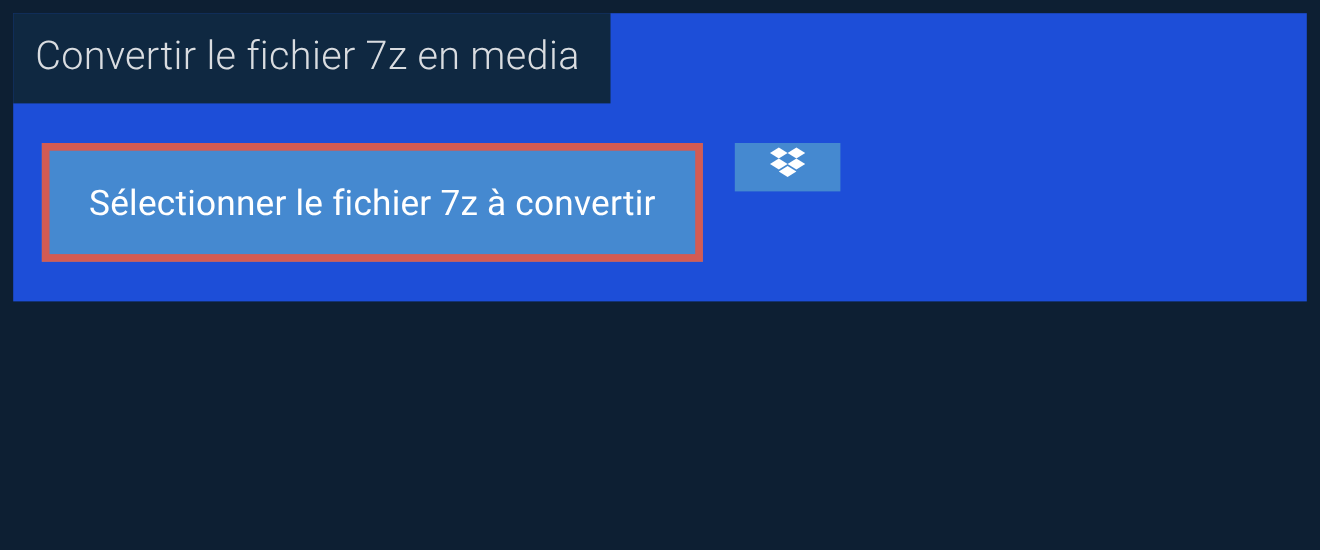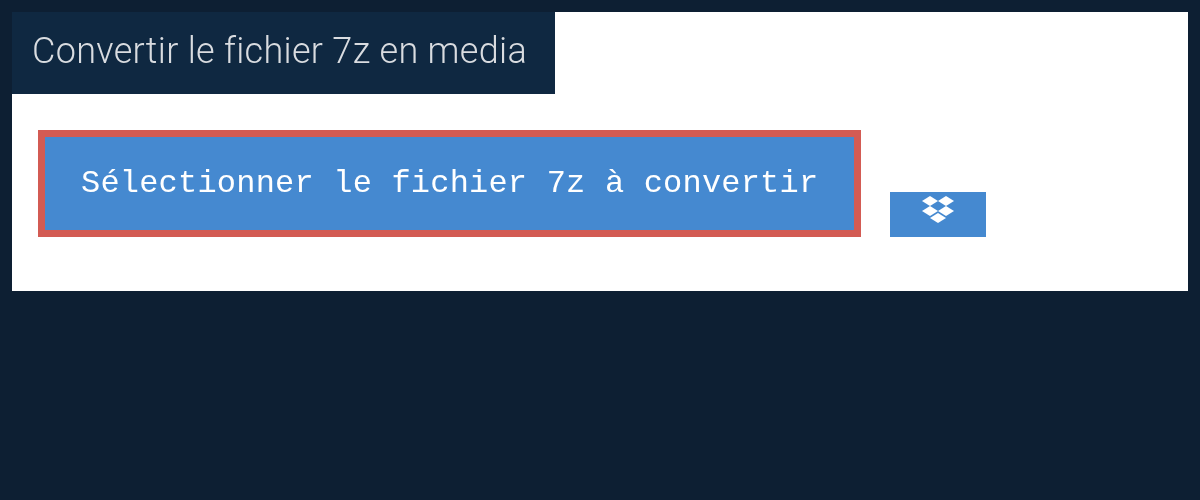--- a/index.html
+++ b/index.html
@@ -8,39 +8,38 @@
       box-sizing: border-box;
     }
     body {
       width: 1200px;
       height: 500px;
       background-color: #0d1f33;
       font-family: -apple-system, BlinkMacSystemFont, "Segoe UI", Roboto, Helvetica, Arial, sans-serif;
       overflow: hidden;
     }
     .panel {
-      background-color: #ffffff;
+      background-color: #1d4ed8;
       margin: 12px 12px 0 12px;
-      padding-bottom: 54px;
+      padding-bottom: 36px;
     }
     .tab {
       display: inline-block;
       background-color: #0f2841;
       padding: 18px 28px 22px 20px;
       color: #d9dce0;
       font-size: 36px;
       font-weight: 300;
       letter-spacing: 0.3px;
     }
     .button-row {
       display: flex;
       gap: 29px;
       padding: 36px 26px 0 26px;
-      align-items: flex-end;
-      font-family: Liberation Mono, monospace;
+      align-items: flex-start;
     }
     .select-file-button {
       background-color: #4589d0;
       border: 7px solid #d35b53;
       color: #ffffff;
       font-size: 32px;
       font-weight: 400;
       padding: 28px 36px;
       cursor: pointer;
       text-align: center;

